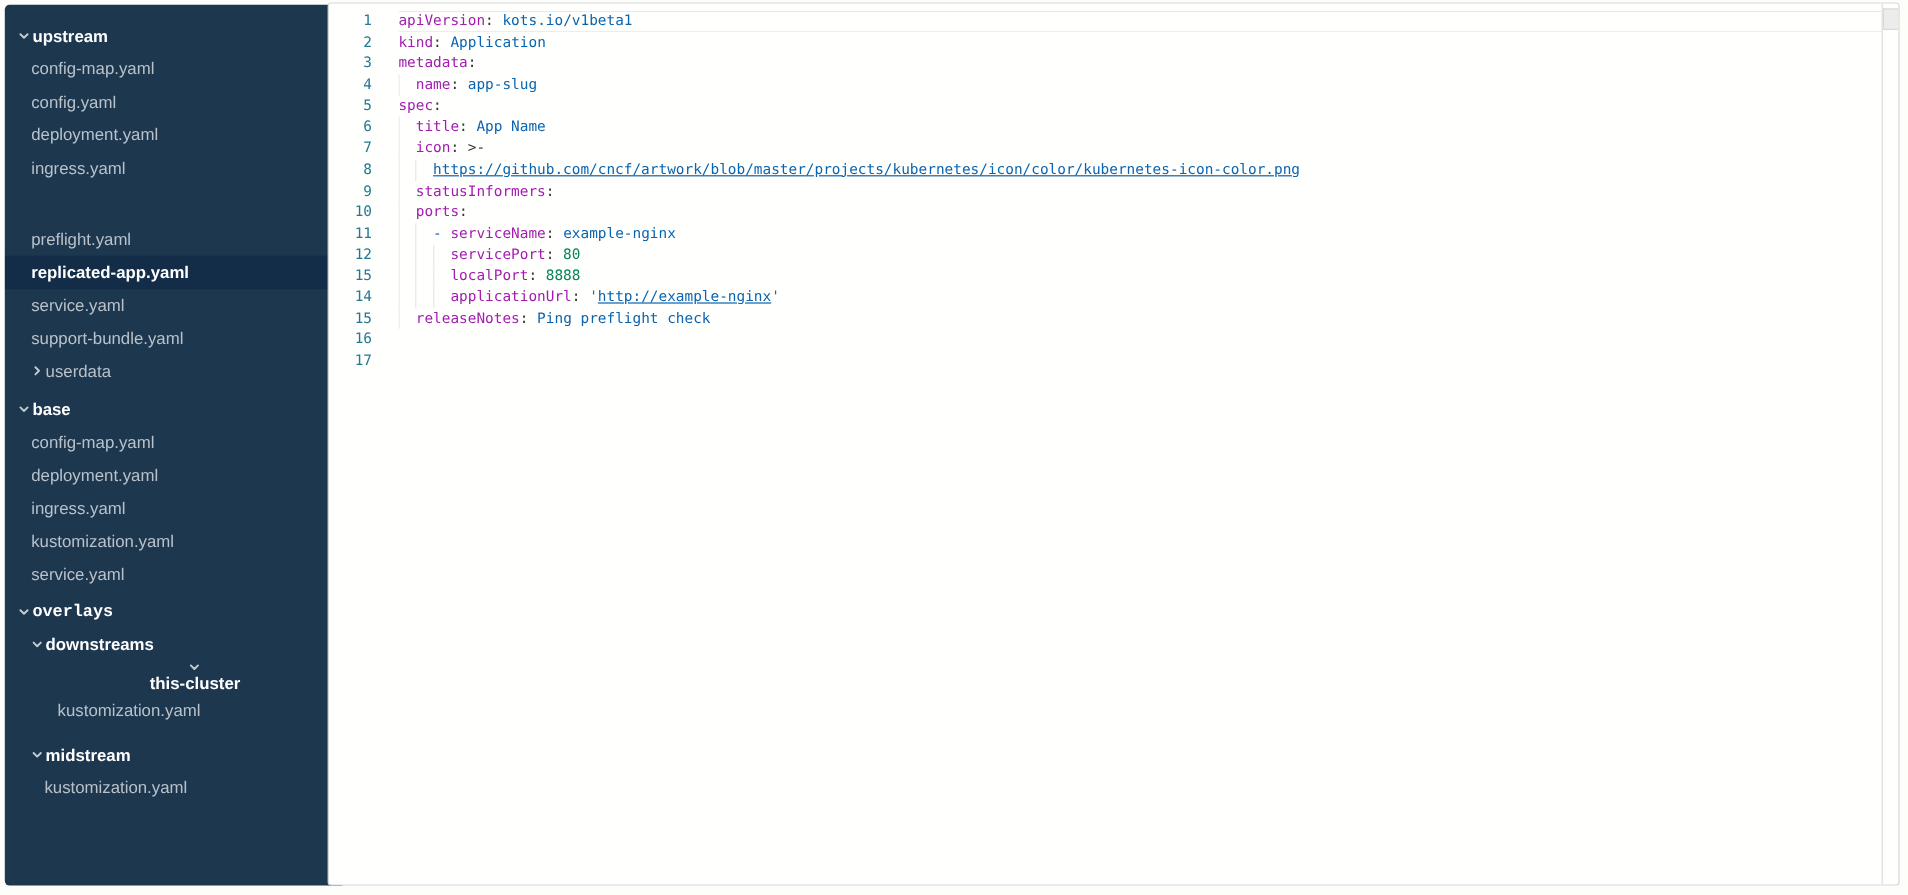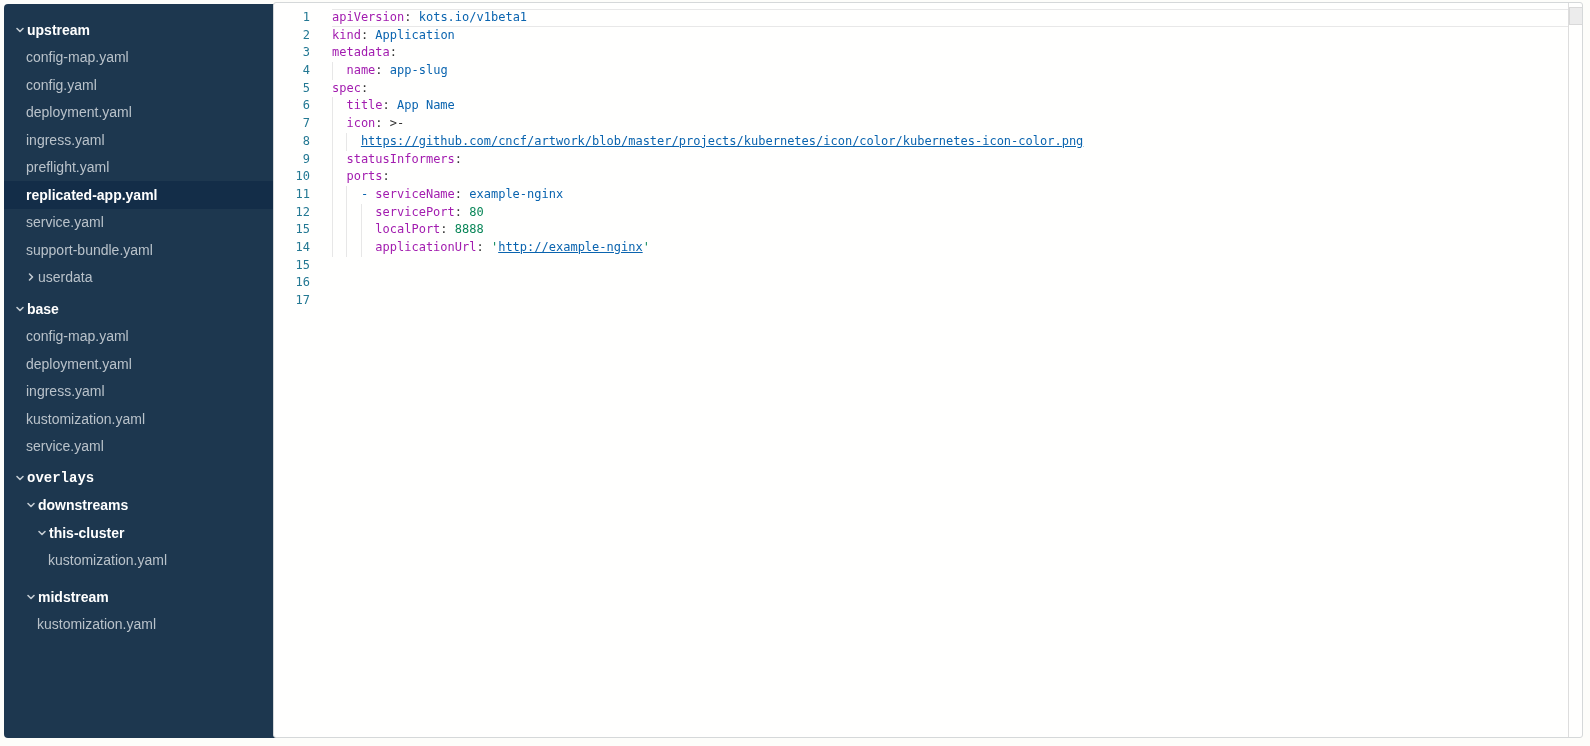--- a/index.html
+++ b/index.html
@@ -59,21 +59,21 @@
     </div>
     <div class="tree-item" style="padding-left: 22px;">
       <span>config.yaml</span>
     </div>
     <div class="tree-item" style="padding-left: 22px;">
       <span>deployment.yaml</span>
     </div>
     <div class="tree-item" style="padding-left: 22px;">
       <span>ingress.yaml</span>
     </div>
-    <div class="tree-item" style="padding-left: 22px;">
+    <div class="tree-item" style="padding-left: 22px; margin-top: 32px;">
       <span>preflight.yaml</span>
     </div>
     <div class="tree-item selected" style="padding-left: 22px;">
       <span>replicated-app.yaml</span>
     </div>
     <div class="tree-item" style="padding-left: 22px;">
       <span>service.yaml</span>
     </div>
     <div class="tree-item" style="padding-left: 22px;">
       <span>support-bundle.yaml</span>
@@ -118,21 +118,21 @@
       <span>overlays</span>
     </div>
     <div class="tree-item bold" style="padding-left: 22px;">
       <span class="chev">
         <svg width="10" height="10" viewBox="0 0 10 10">
           <polyline points="2,3.5 5,6.5 8,3.5" fill="none" stroke="#c3cbd2" stroke-width="1.6" stroke-linecap="round" stroke-linejoin="round"></polyline>
         </svg>
       </span>
       <span>downstreams</span>
     </div>
-    <div class="tree-item bold" style="padding-left: 33px;">
+    <div class="tree-item bold" style="padding-left: 33px; flex-direction: column;">
       <span class="chev">
         <svg width="10" height="10" viewBox="0 0 10 10">
           <polyline points="2,3.5 5,6.5 8,3.5" fill="none" stroke="#c3cbd2" stroke-width="1.6" stroke-linecap="round" stroke-linejoin="round"></polyline>
         </svg>
       </span>
       <span>this-cluster</span>
     </div>
     <div class="tree-item" style="padding-left: 44px;">
       <span>kustomization.yaml</span>
     </div>
@@ -177,18 +177,19 @@
       <div class="code-line"><span class="tk-key">spec</span><span class="tk-punct">:</span></div>
       <div class="code-line"><span class="guide"></span><span class="tk-key">title</span><span class="tk-punct">:</span><span class="tk-value"> App Name</span></div>
       <div class="code-line"><span class="guide"></span><span class="tk-key">icon</span><span class="tk-punct">:</span><span class="tk-op"> &gt;-</span></div>
       <div class="code-line"><span class="guide"></span><span class="guide"></span><span class="tk-link">https://github.com/cncf/artwork/blob/master/projects/kubernetes/icon/color/kubernetes-icon-color.png</span></div>
       <div class="code-line"><span class="guide"></span><span class="tk-key">statusInformers</span><span class="tk-punct">:</span></div>
       <div class="code-line"><span class="guide"></span><span class="tk-key">ports</span><span class="tk-punct">:</span></div>
       <div class="code-line"><span class="guide"></span><span class="guide"></span><span class="tk-value">- </span><span class="tk-key">serviceName</span><span class="tk-punct">:</span><span class="tk-value"> example-nginx</span></div>
       <div class="code-line"><span class="guide"></span><span class="guide"></span><span class="guide"></span><span class="tk-key">servicePort</span><span class="tk-punct">:</span><span class="tk-num"> 80</span></div>
       <div class="code-line"><span class="guide"></span><span class="guide"></span><span class="guide"></span><span class="tk-key">localPort</span><span class="tk-punct">:</span><span class="tk-num"> 8888</span></div>
       <div class="code-line"><span class="guide"></span><span class="guide"></span><span class="guide"></span><span class="tk-key">applicationUrl</span><span class="tk-punct">:</span><span class="tk-value"> </span><span class="tk-quote">'</span><span class="tk-link">http://example-nginx</span><span class="tk-quote">'</span></div>
+      <div class="code-line"><span class="guide"></span><span class="tk-key">releaseNotes</span><span class="tk-punct">:</span><span class="tk-value"> Ping preflight check</span></div>
       <div class="code-line"></div>
     </div>
   <div class="scroll-strip">
     <div class="scroll-deco"></div>
   </div>
 </div>
 
 </body></html>

